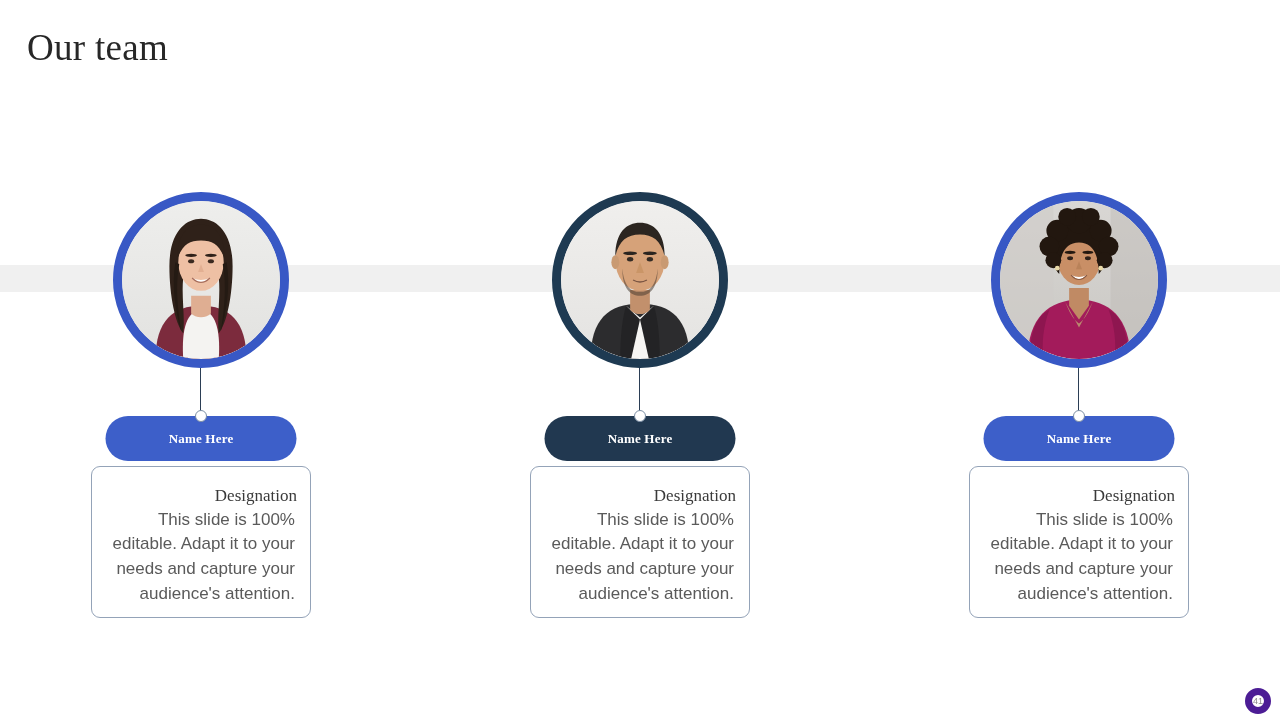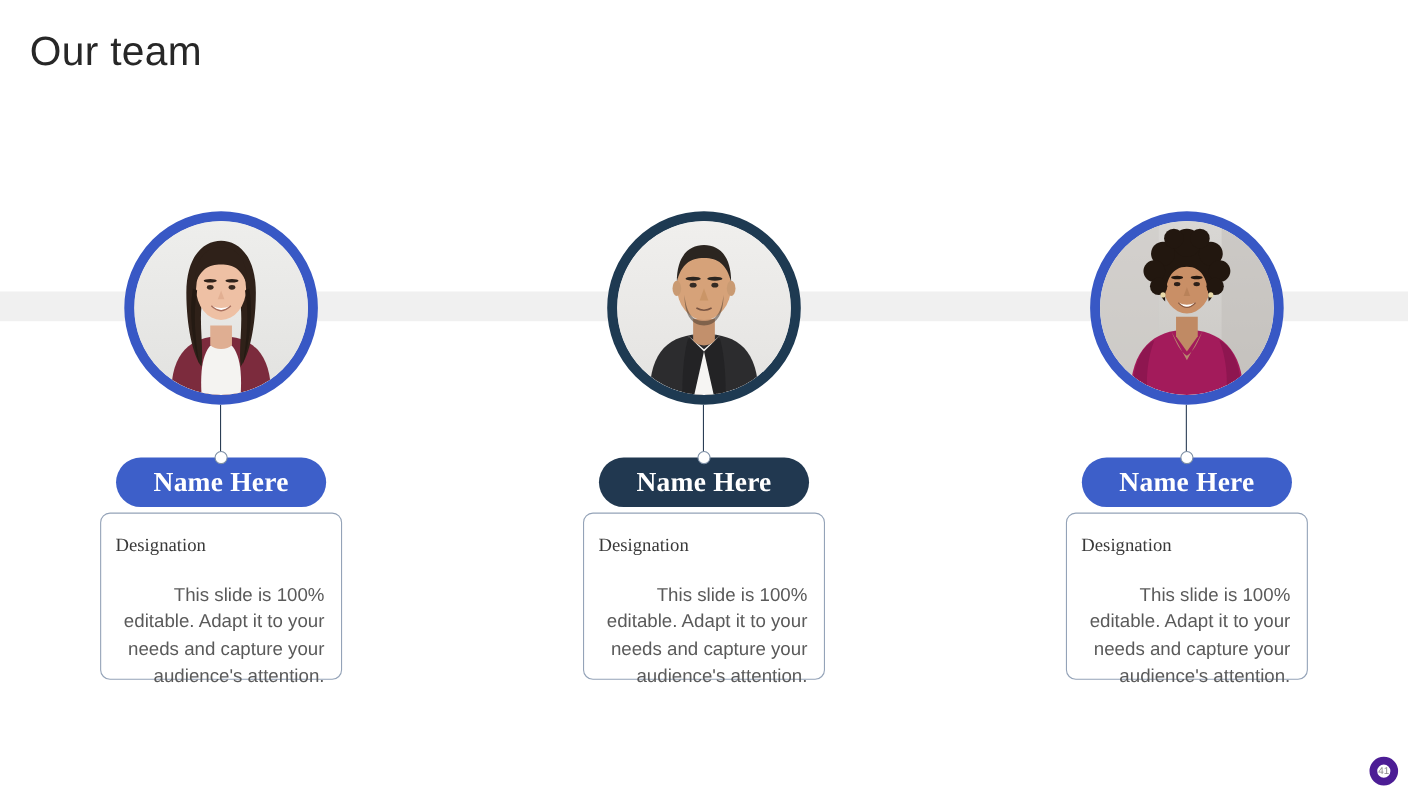--- a/index.html
+++ b/index.html
@@ -22,21 +22,21 @@
     height: 720px;
     background: #ffffff;
     overflow: hidden;
   }
 
   
   .slide-title {
     position: absolute;
     left: 27px;
     top: 26px;
-    font-family: Liberation Sans, sans-serif;
+    font-family: Liberation Serif, serif;
     font-size: 37px;
     font-weight: 400;
     color: #272727;
     letter-spacing: 0.3px;
     white-space: nowrap;
   }
 
   
   .gray-band {
     position: absolute;
@@ -139,21 +139,21 @@
     background: #3d5fc9;
     display: flex;
     align-items: center;
     justify-content: center;
     z-index: 2;
   }
   .member.m1 .name-pill { background: #213850; }
 
   .name-pill-label {
     font-family: "Liberation Serif", serif;
-    font-size: 25px;
+    font-size: 13px;
     font-weight: 700;
     color: #ffffff;
     letter-spacing: 0.2px;
     white-space: nowrap;
   }
 
   
   .info-box {
     position: absolute;
     left: 50%;
@@ -166,23 +166,23 @@
     border-radius: 9px;
     background: #ffffff;
     padding: 20px 13px 12px 13px;
     z-index: 2;
   }
 
   .designation {
     font-family: "Liberation Serif", serif;
     font-size: 17px;
     color: #3a3a3a;
-    text-align: left;
+    text-align: right;
     line-height: 1.1;
-    margin-bottom: 23px;
+    margin-bottom: 2px;
   }
 
   .description {
     font-family: Liberation Sans, sans-serif;
     font-size: 17px;
     color: #5a5a5a;
     text-align: right;
     line-height: 1.45;
     padding: 0 2px;
   }

